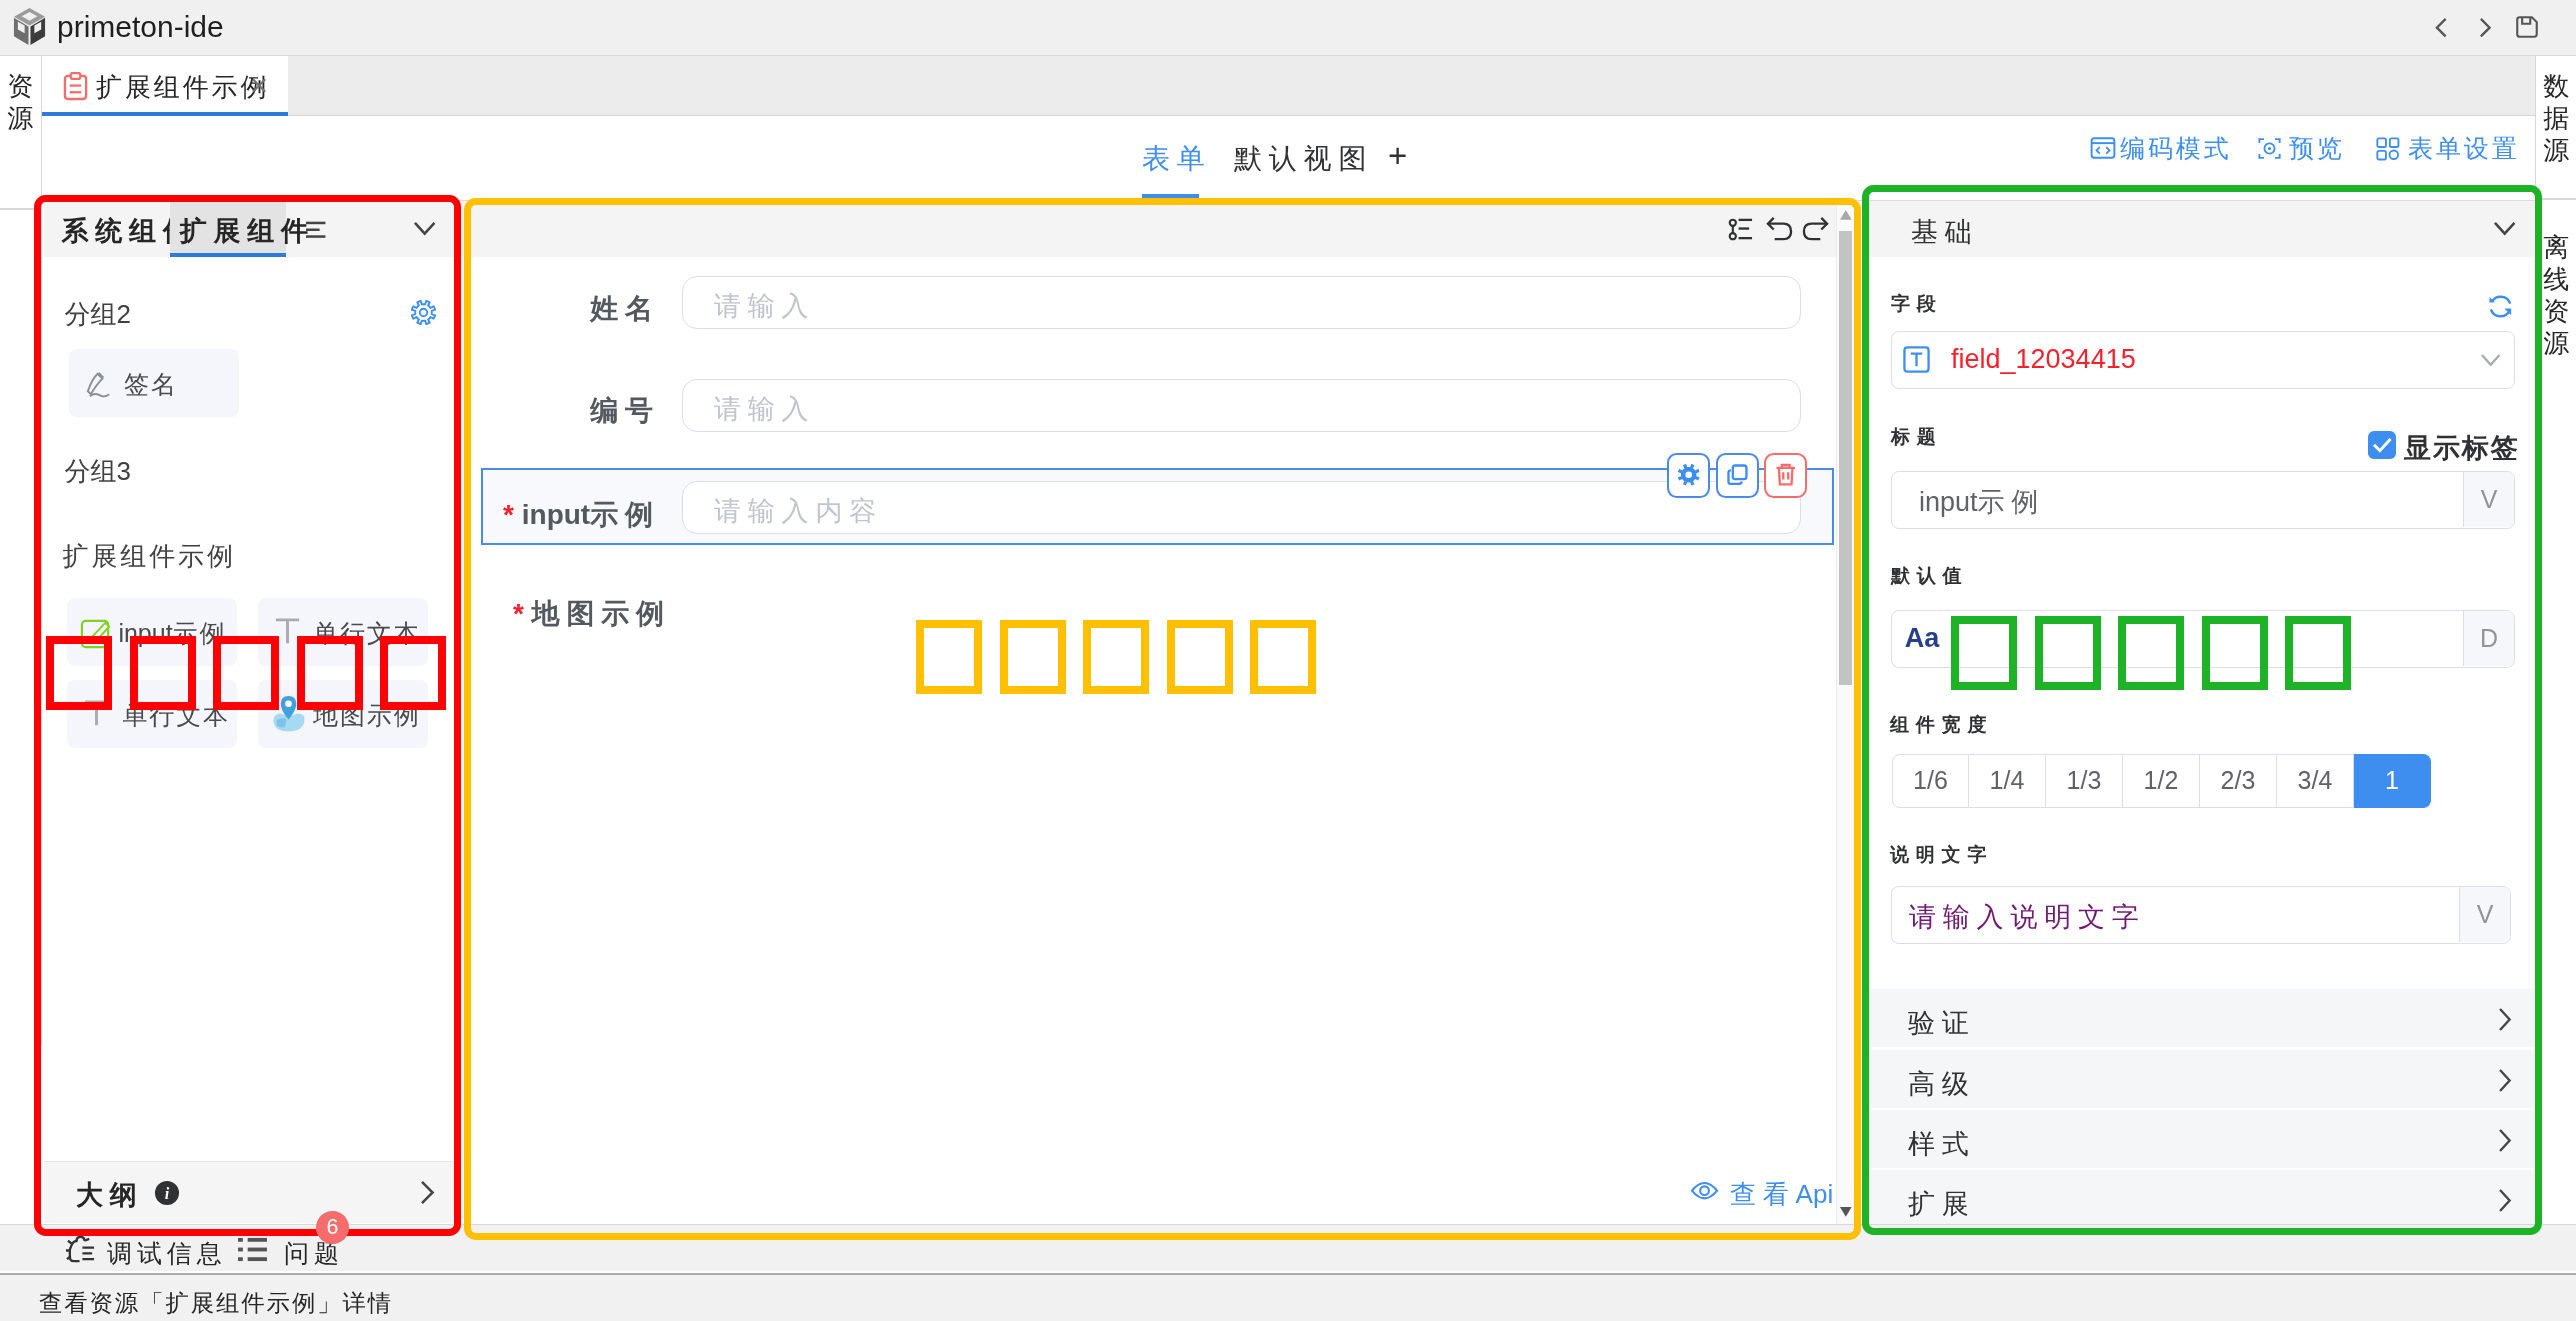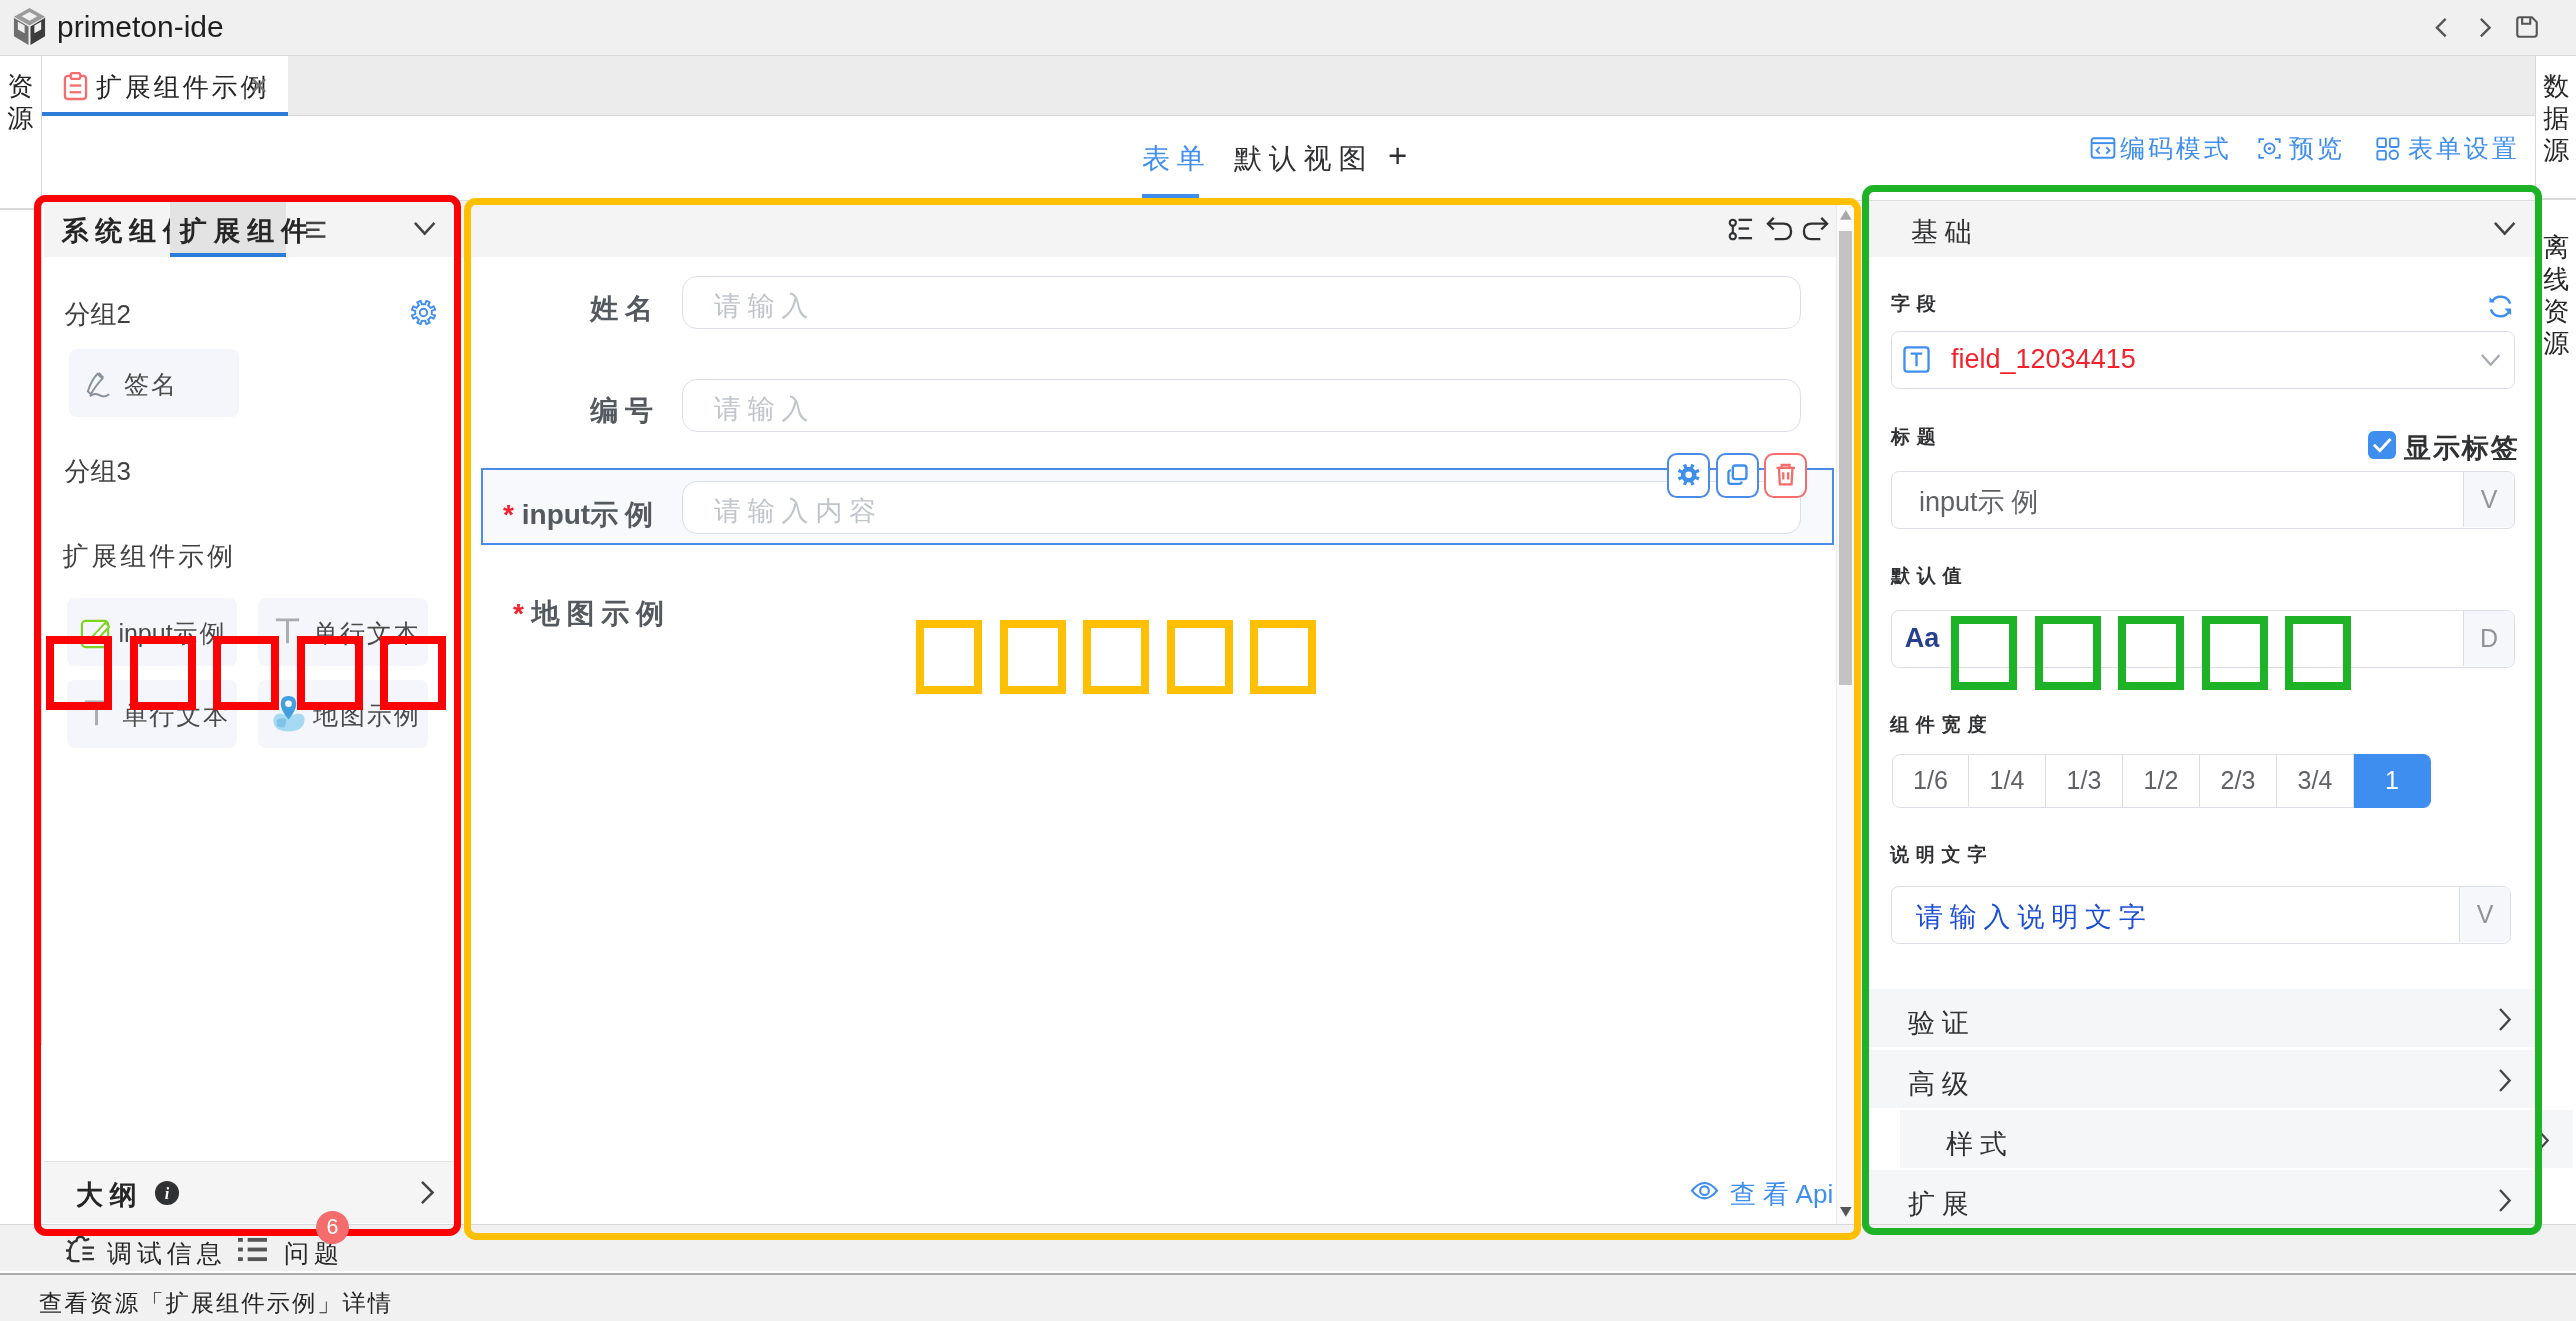--- a/index.html
+++ b/index.html
@@ -339,37 +339,37 @@
       <div class="wbtn">1/4</div>
       <div class="wbtn">1/3</div>
       <div class="wbtn">1/2</div>
       <div class="wbtn">2/3</div>
       <div class="wbtn">3/4</div>
       <div class="wbtn wsel">1</div>
   </div>
 
   <div class="rlabel" style="left:28px;top:641px;"><span class="cjk">说明文字</span></div>
   <div class="rinput" style="top:685px;width:620px;">
-    <span style="position:absolute;left:24px;top:11.7px;font-size:27px;color:#1d4ed8;" class="cjk">请输入说明文字</span>
+    <span style="position:absolute;left:17px;top:11.7px;font-size:27px;color:#701a75;" class="cjk">请输入说明文字</span>
     <div class="sfx">V</div>
   </div>
 
   <div class="acc" style="top:788px;">
       <span class="t cjk">验证</span>
       <svg class="c" width="15.6" height="25" viewBox="0 0 16 26">
         <path d="M2 2 L12 13 L2 24" stroke="#454545" stroke-width="2.4" fill="none"></path>
       </svg>
     </div>
   <div class="acc" style="top:849px;">
       <span class="t cjk">高级</span>
       <svg class="c" width="15.6" height="25" viewBox="0 0 16 26">
         <path d="M2 2 L12 13 L2 24" stroke="#454545" stroke-width="2.4" fill="none"></path>
       </svg>
     </div>
-  <div class="acc" style="top:909px;margin-left:38px;">
+  <div class="acc" style="top:909px;">
       <span class="t cjk">样式</span>
       <svg class="c" width="15.6" height="25" viewBox="0 0 16 26">
         <path d="M2 2 L12 13 L2 24" stroke="#454545" stroke-width="2.4" fill="none"></path>
       </svg>
     </div>
   <div class="acc" style="top:969px;">
       <span class="t cjk">扩展</span>
       <svg class="c" width="15.6" height="25" viewBox="0 0 16 26">
         <path d="M2 2 L12 13 L2 24" stroke="#454545" stroke-width="2.4" fill="none"></path>
       </svg>

